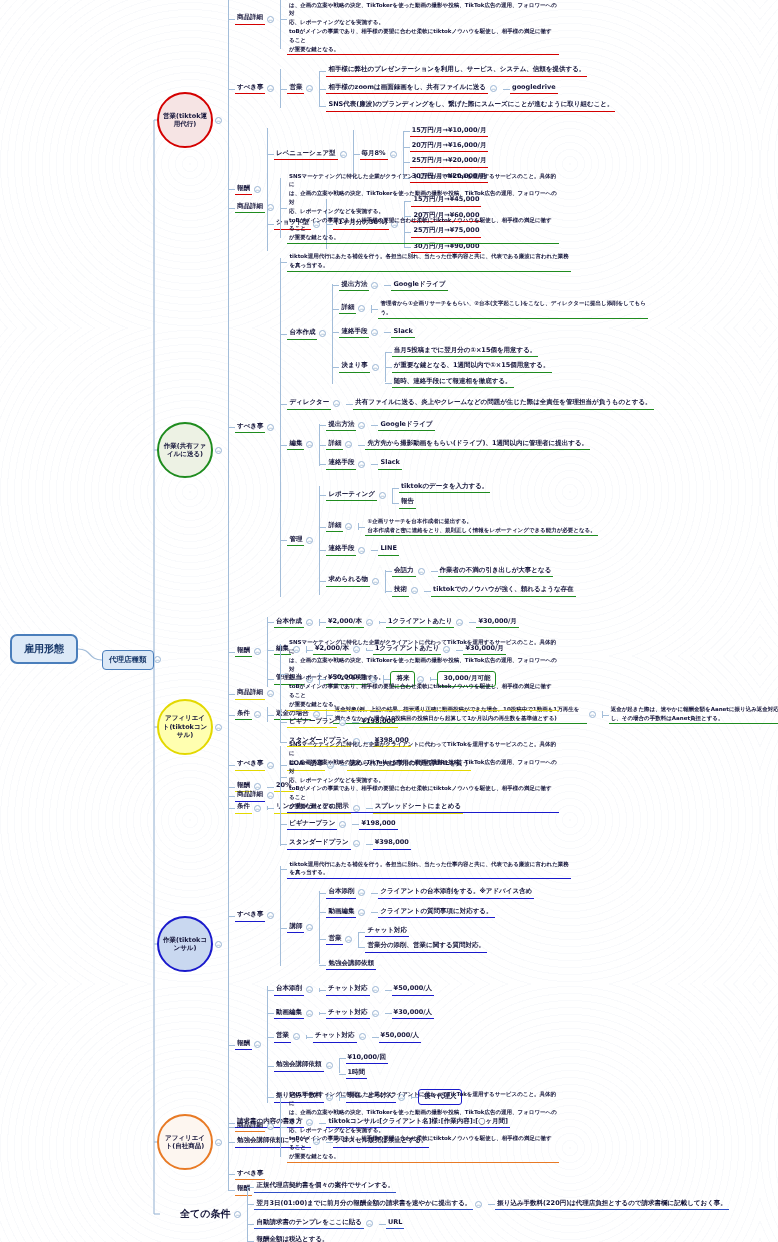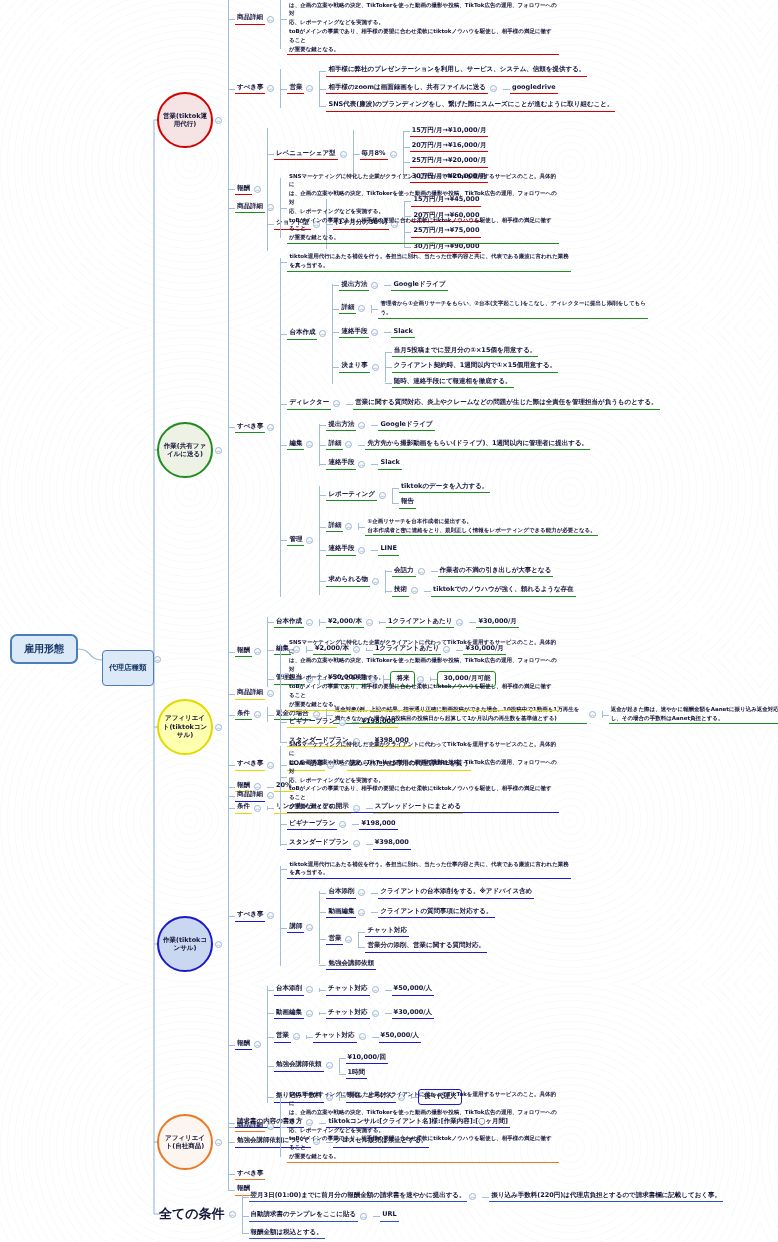--- a/index.html
+++ b/index.html
@@ -14,21 +14,21 @@
     background-size:380px 328px;opacity:.45;
   }
   svg.spine{position:absolute;left:0;top:0;pointer-events:none;}
   .rootNode{
     position:absolute;left:10px;top:634px;width:68px;height:30px;
     background:#dce9f7;border:2px solid #4a7ebb;border-radius:7px;
     display:flex;align-items:center;justify-content:center;
     font-size:10px;font-weight:bold;color:#1a3a6b;box-sizing:border-box;
   }
   .trunkNode{
-    position:absolute;left:102px;top:650px;height:36px;padding:0 6px;
+    position:absolute;left:102px;top:650px;height:20px;padding:0 6px;
     background:#dce9f7;border:1.5px solid #4a7ebb;border-radius:4px;
     display:flex;align-items:center;justify-content:center;
     font-size:7.5px;font-weight:bold;color:#1a3a6b;box-sizing:border-box;
   }
   .trunkDot{position:absolute;left:152px;top:656px;}
   .branch{position:absolute;left:157px;display:flex;align-items:center;}
   .node{display:flex;align-items:center;}
   .kids{display:flex;flex-direction:column;justify-content:center;margin-left:3px;padding-left:10px;position:relative;}
   .kids::before{content:'';position:absolute;left:3px;top:8px;bottom:8px;width:0;border-left:1px solid #a3bdd9;}
   .kids > .node{position:relative;padding:2px 0;}
@@ -41,21 +41,21 @@
   .wrap{font-size:5.5px;white-space:pre-line;max-width:340px;line-height:1.6;}
   .w250{font-size:5.5px;white-space:normal;width:250px;line-height:1.6;}
   .w240{font-size:5.5px;white-space:normal;width:238px;line-height:1.6;}
   .boxed{border:1.5px solid var(--bc,#888);border-radius:3px;padding:2px 5px;background:#fff;}
   .circleLabel{
     width:56px;height:56px;border-radius:50%;border:2.5px solid var(--bc);background:var(--bf);
     display:flex;align-items:center;justify-content:center;text-align:center;
     font-size:6.5px;font-weight:bold;line-height:1.3;padding:3px;box-sizing:border-box;
     white-space:normal;flex-shrink:0;
   }
-  .plainLabel{font-size:13px;font-weight:bold;white-space:nowrap;flex-shrink:0;padding:0 2px;}
+  .plainLabel{font-size:10px;font-weight:bold;white-space:nowrap;flex-shrink:0;padding:0 2px;margin-left:21px;}
   .dot{
     flex-shrink:0;width:7px;height:7px;border:1px solid #9ab5d4;border-radius:50%;
     margin-left:2px;background:#fff;color:#7a9cc0;font-size:6px;line-height:5px;
     text-align:center;box-sizing:border-box;overflow:hidden;
   }
 </style>
 </head>
 <body>
 
 <div class="watermark"></div>
@@ -237,35 +237,35 @@
                   </div>
                 </div>
                 <div class="node">
                   <div class="label" style="--bc: #1f8c1f;">決まり事</div>
                   <div class="dot">−</div>
                   <div class="kids">
                     <div class="node">
                       <div class="label" style="--bc: #1f8c1f;">当月5投稿までに翌月分の①×15個を用意する。</div>
                     </div>
                     <div class="node">
-                      <div class="label" style="--bc: #1f8c1f;">クライアント契約時、1週間以内で①×15個用意する。</div>
+                      <div class="label" style="--bc: #1f8c1f;">が重要な鍵となる、1週間以内で①×15個用意する。</div>
                     </div>
                     <div class="node">
                       <div class="label" style="--bc: #1f8c1f;">随時、連絡手段にて報連相を徹底する。</div>
                     </div>
                   </div>
                 </div>
               </div>
             </div>
             <div class="node">
               <div class="label" style="--bc: #1f8c1f;">ディレクター</div>
               <div class="dot">−</div>
               <div class="kids">
                 <div class="node">
-                  <div class="label" style="--bc: #1f8c1f;">営業に関する質問対応、炎上やクレームなどの問題が生じた際は全責任を管理担当が負うものとする。</div>
+                  <div class="label" style="--bc: #1f8c1f;">共有ファイルに送る、炎上やクレームなどの問題が生じた際は全責任を管理担当が負うものとする。</div>
                 </div>
               </div>
             </div>
             <div class="node">
               <div class="label" style="--bc: #1f8c1f;">編集</div>
               <div class="dot">−</div>
               <div class="kids">
                 <div class="node">
                   <div class="label" style="--bc: #1f8c1f;">提出方法</div>
                   <div class="dot">−</div>
@@ -731,20 +731,23 @@
         <div class="node">
           <div class="label" style="--bc: #e87a25;">報酬</div>
         </div>
       </div>
     </div>
     <div class="branch" style="top: 1188px; height: 52px;">
       <div class="plainLabel" style="--bc: #3050c8; --bf: #ffffff;">全ての条件</div>
       <div class="dot">−</div>
       <div class="kids">
         <div class="node">
+          <div class="label" style="--bc: #3050c8;">正規代理店契約書を個々の案件でサインする。</div>
+        </div>
+        <div class="node">
           <div class="label" style="--bc: #3050c8;">翌月3日(01:00)までに前月分の報酬金額の請求書を速やかに提出する。</div>
           <div class="dot">−</div>
           <div class="kids">
             <div class="node">
               <div class="label" style="--bc: #3050c8;">振り込み手数料(220円)は代理店負担とするので請求書欄に記載しておく事。</div>
             </div>
           </div>
         </div>
         <div class="node">
           <div class="label" style="--bc: #3050c8;">自動請求書のテンプレをここに貼る</div>

